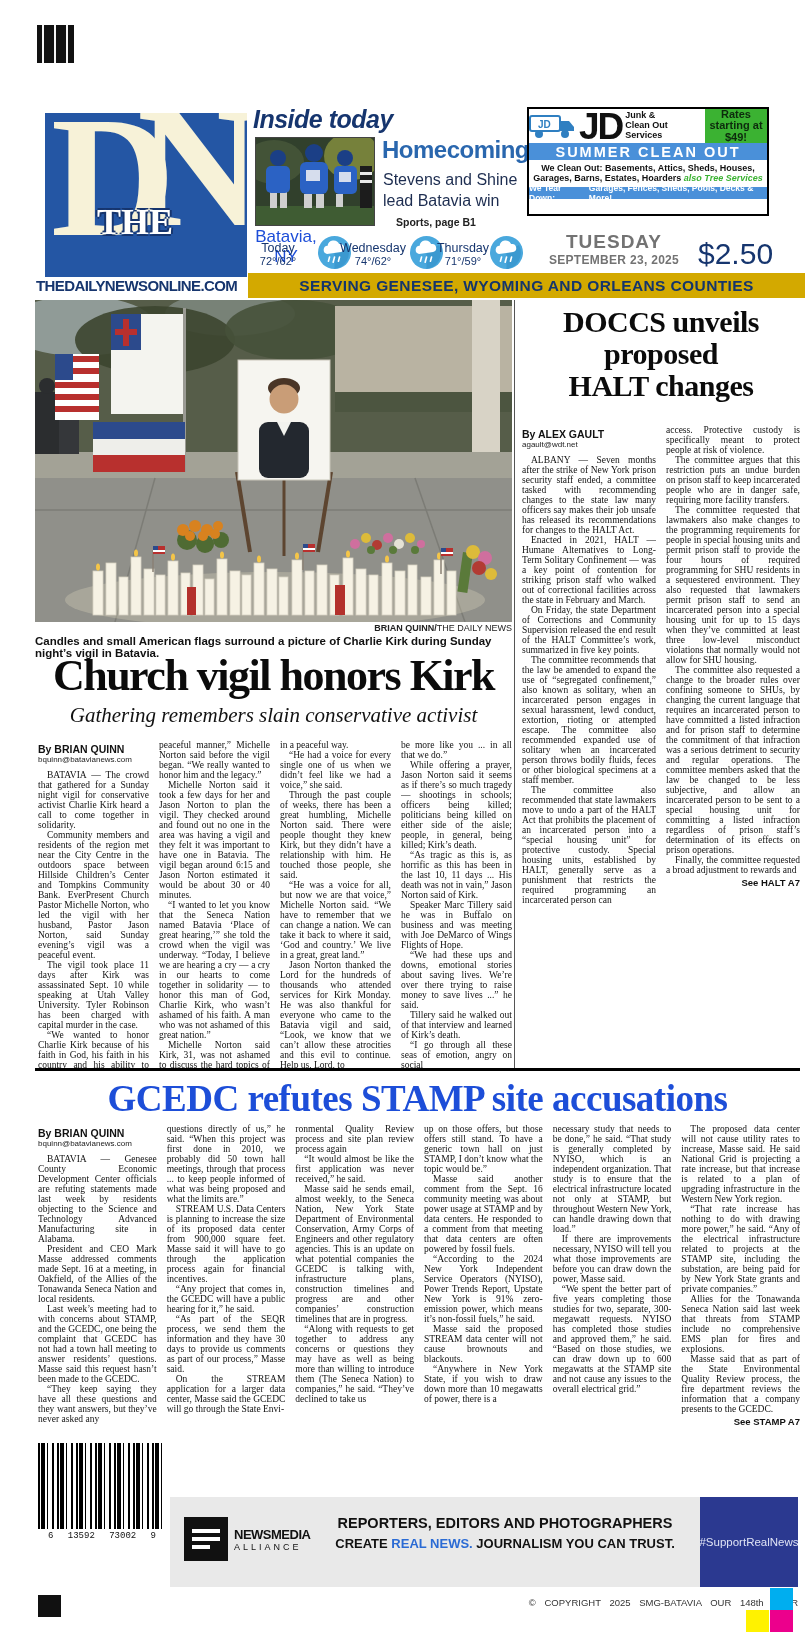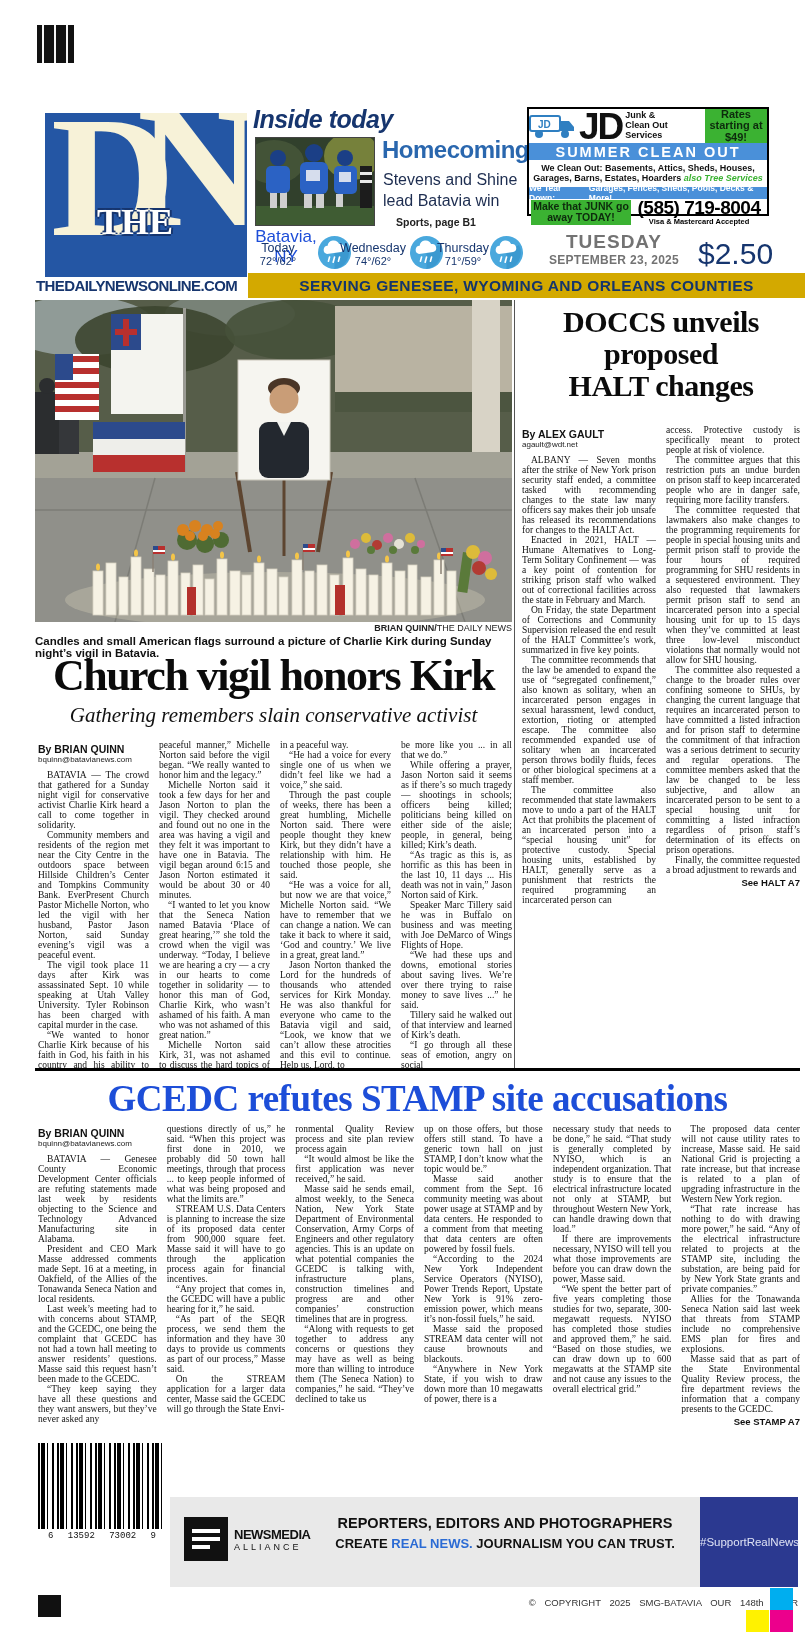--- a/index.html
+++ b/index.html
@@ -111,21 +111,21 @@
   .nma{position:absolute;left:14px;top:20px;display:flex;align-items:center;}
   .nma-txt{margin-left:6px;font-family:"Liberation Sans",sans-serif;color:#111;}
   .nma-l1{font-weight:bold;font-size:13px;letter-spacing:-.5px;}
   .nma-l2{font-size:9px;letter-spacing:3px;}
   .fmsg{position:absolute;left:140px;top:18px;width:390px;text-align:center;
       font-family:"Liberation Sans",sans-serif;font-weight:bold;color:#111;}
   .fmsg .l1{font-size:14.5px;}
   .fmsg .l2{font-size:13px;margin-top:5px;}
   .fmsg .real{color:#2b6bd4;}
   .hashbox{position:absolute;right:0;top:0;width:98px;height:90px;background:#2b3990;
-      display:flex;align-items:center;}
+      display:flex;align-items:center;justify-content:center;}
   .hashbox span{color:#dfe3f5;font-family:"Liberation Sans",sans-serif;font-size:11.5px;}
   .copyright{left:400px;top:1597px;width:398px;text-align:right;
       font-family:"Liberation Sans",sans-serif;font-size:9.5px;color:#333;word-spacing:6px;}
   .mark{position:absolute;width:23px;height:22px;}
 </style>
 </head>
 <body>
 
 <div class="page">
 
@@ -236,27 +236,20 @@
       <span class="ad-tag">Junk &amp; Clean Out Services</span>
       <span class="ad-rates">Rates starting at $49!</span>
     </div>
     <div class="ad-b1">SUMMER CLEAN OUT</div>
     <div class="ad-body">
       <span>We Clean Out:</span><span> Basements, Attics, Sheds, Houses, Garages, Barns, Estates, Hoarders </span><span class="grn">also Tree Services</span>
     </div>
     <div class="ad-b2">
       <span class="lbl">We Tear Down:</span>
       <span>Garages, Fences, Sheds, Pools, Decks &amp; More!</span>
-    </div>
-    <div class="ad-r5">
-      <span class="ad-cta">Make that JUNK go away TODAY!</span>
-      <span class="ad-ph">
-        <div class="num">(585) 719-8004</div>
-        <div class="pay">Visa &amp; Mastercard Accepted</div>
-      </span>
     </div>
   </div>
 
   <div class="abs" style="left:35px;top:300px;width:477px;height:322px;">
     <svg width="477" height="322" viewBox="0 0 477 322">
       <rect width="477" height="322" fill="#6b705c"></rect>
       <rect width="477" height="152" fill="#565d49"></rect>
       <ellipse cx="45" cy="26" rx="75" ry="30" fill="#aab7b9" opacity=".7"></ellipse>
       <ellipse cx="195" cy="14" rx="65" ry="22" fill="#9aa8a6" opacity=".5"></ellipse>
       <ellipse cx="120" cy="40" rx="80" ry="34" fill="#3c452f" opacity=".9"></ellipse>

